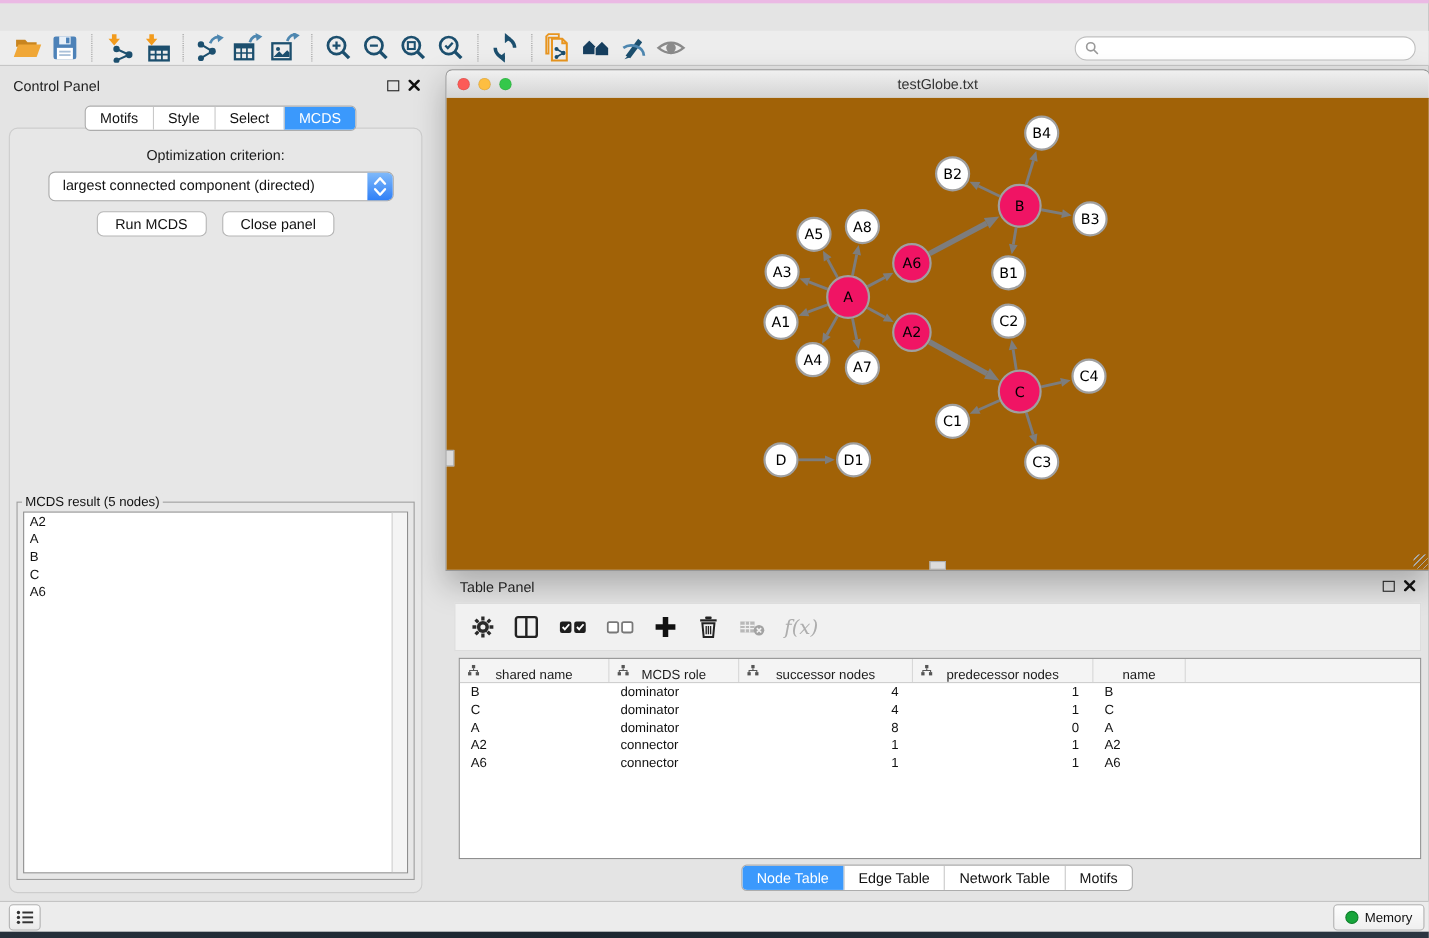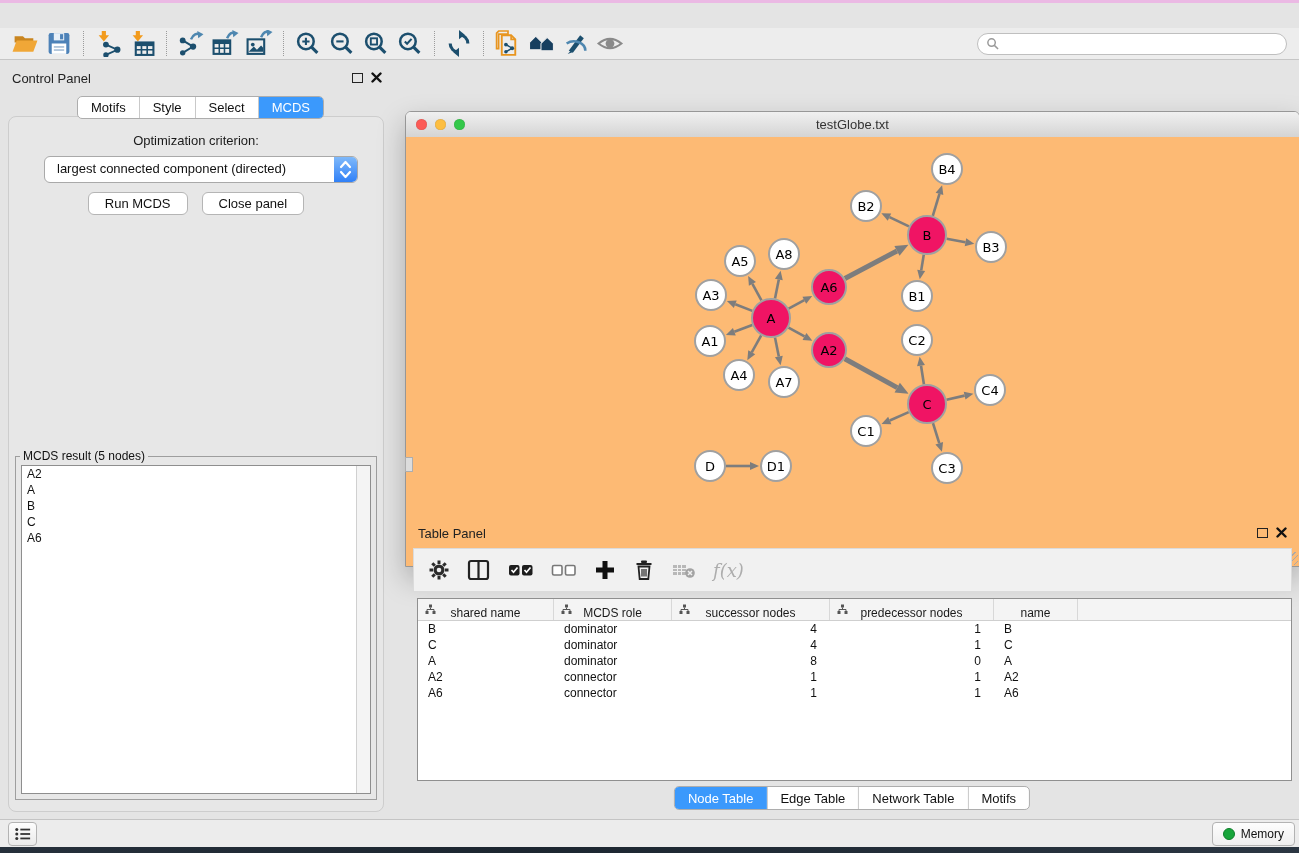--- a/index.html
+++ b/index.html
@@ -37,24 +37,24 @@
   .dd-stepper{position:absolute;right:0;top:0;bottom:0;width:23px;background:linear-gradient(#7FB9FA,#3080F7);border-radius:0 5px 5px 0;}
   .btn-row{position:absolute;top:75px;left:0;right:0;display:flex;justify-content:center;gap:14px;}
   .btn{height:21px;background:#fff;border:1px solid #B5B5B5;border-radius:6px;font-size:13px;color:#111;padding:0 16px;display:flex;align-items:center;cursor:pointer;}
   .mcds-box{position:absolute;left:6px;right:6px;top:339px;bottom:11px;border:1px solid #9E9E9E;}
   .mcds-legend{position:absolute;top:-8px;left:4px;background:#E7E7E7;padding:0 3px;font-size:12px;color:#111;}
   .mcds-list{position:absolute;left:5px;right:5px;top:8px;bottom:5px;background:#fff;border:1px solid #8E8E8E;overflow:hidden;}
   .mcds-scroll{position:absolute;right:0;top:0;bottom:0;width:13px;background:#F4F4F4;border-left:1px solid #D0D0D0;}
   .mcds-item{font-size:12px;color:#111;padding:1px 5px;line-height:14px;}
 
   
-  .net-window{position:absolute;left:405px;top:63px;width:893px;height:454px;background:#fff;border:1px solid #979797;border-radius:6px 6px 0 0;box-shadow:0 12px 28px rgba(0,0,0,.25);margin-top:48px;}
+  .net-window{position:absolute;left:405px;top:63px;width:893px;height:454px;background:#fff;border:1px solid #979797;border-radius:6px 6px 0 0;box-shadow:0 12px 28px rgba(0,0,0,.25);}
   .net-titlebar{position:absolute;left:0;right:0;top:0;height:25px;background:linear-gradient(#F0F0F0,#D4D4D4);border-bottom:1px solid #ABABAB;border-radius:5px 5px 0 0;}
   .net-titlebar .title{position:absolute;left:0;right:0;top:5px;text-align:center;font-size:13px;color:#333;}
-  .net-canvas{position:absolute;left:0;right:0;top:25px;bottom:0;background:#fdba74;overflow:hidden;}
+  .net-canvas{position:absolute;left:0;right:0;top:25px;bottom:0;background:#a16207;overflow:hidden;}
   .nub-v{position:absolute;left:-1px;top:345px;width:6px;height:13px;background:#DCDCDC;border:1px solid #ADADAD;}
   .nub-h{position:absolute;left:439px;bottom:0;width:13px;height:6px;background:#DCDCDC;border:1px solid #ADADAD;}
   .grip{position:absolute;right:1px;bottom:1px;width:13px;height:13px;background:repeating-linear-gradient(135deg,transparent 0 3px,#A9A9A9 3px 4px);}
 
   
   .table-panel{position:absolute;left:405px;top:522px;right:0;bottom:38px;}
   .tp-title{position:absolute;left:13px;top:4px;font-size:13px;color:#222;}
   .tp-float{position:absolute;right:31px;top:6px;width:9px;height:8px;border:1.5px solid #222;}
   .tp-close{position:absolute;right:12px;top:5px;width:11px;height:11px;}
   .tp-toolbar{position:absolute;left:8px;right:7px;top:26px;height:42px;background:#F1F1F1;border:1px solid #DBDBDB;display:flex;align-items:center;padding-left:14px;gap:17px;}

